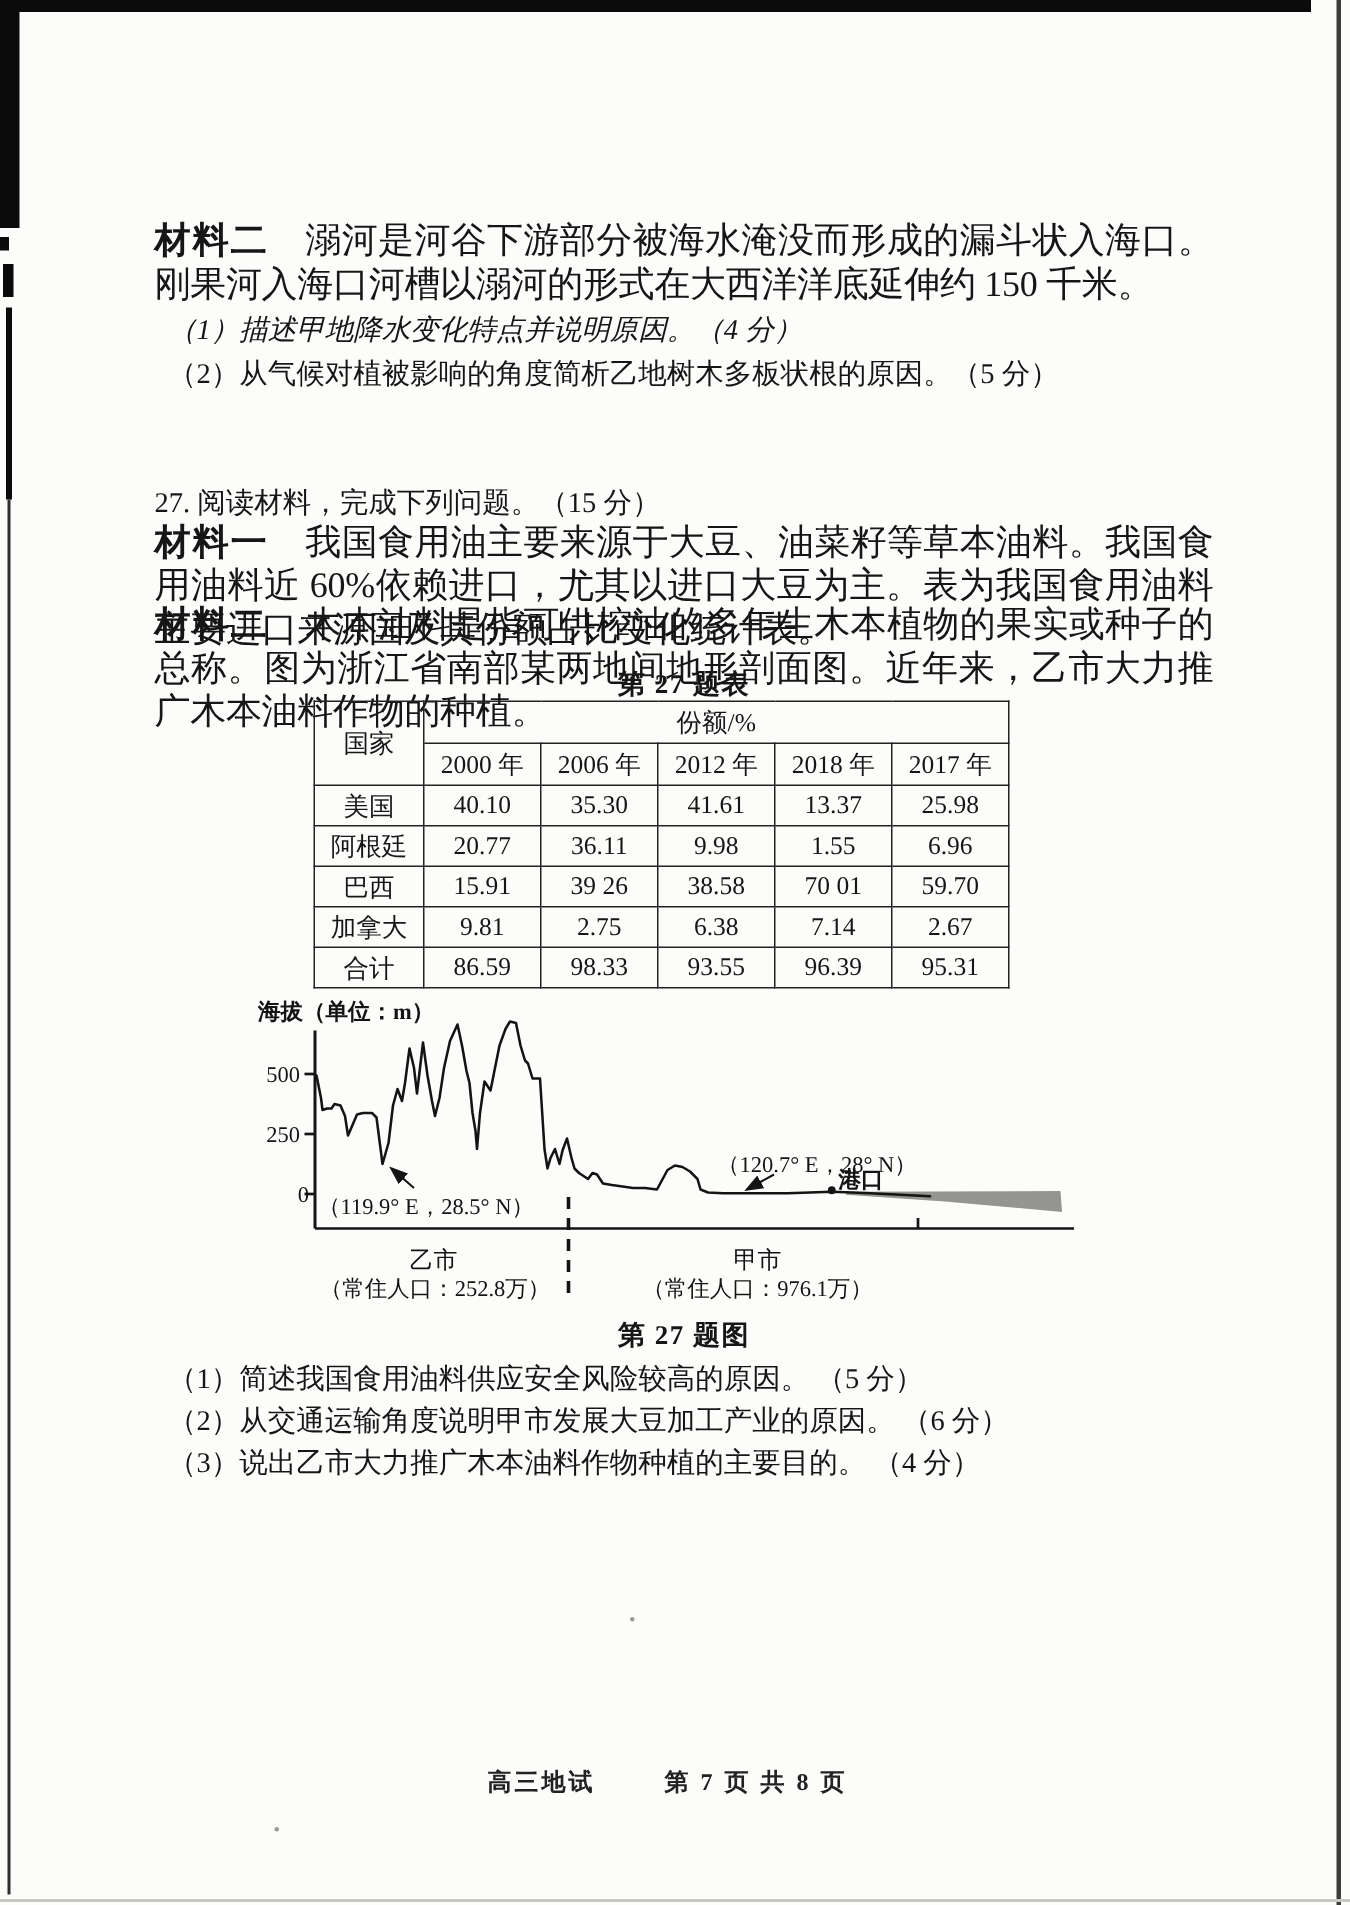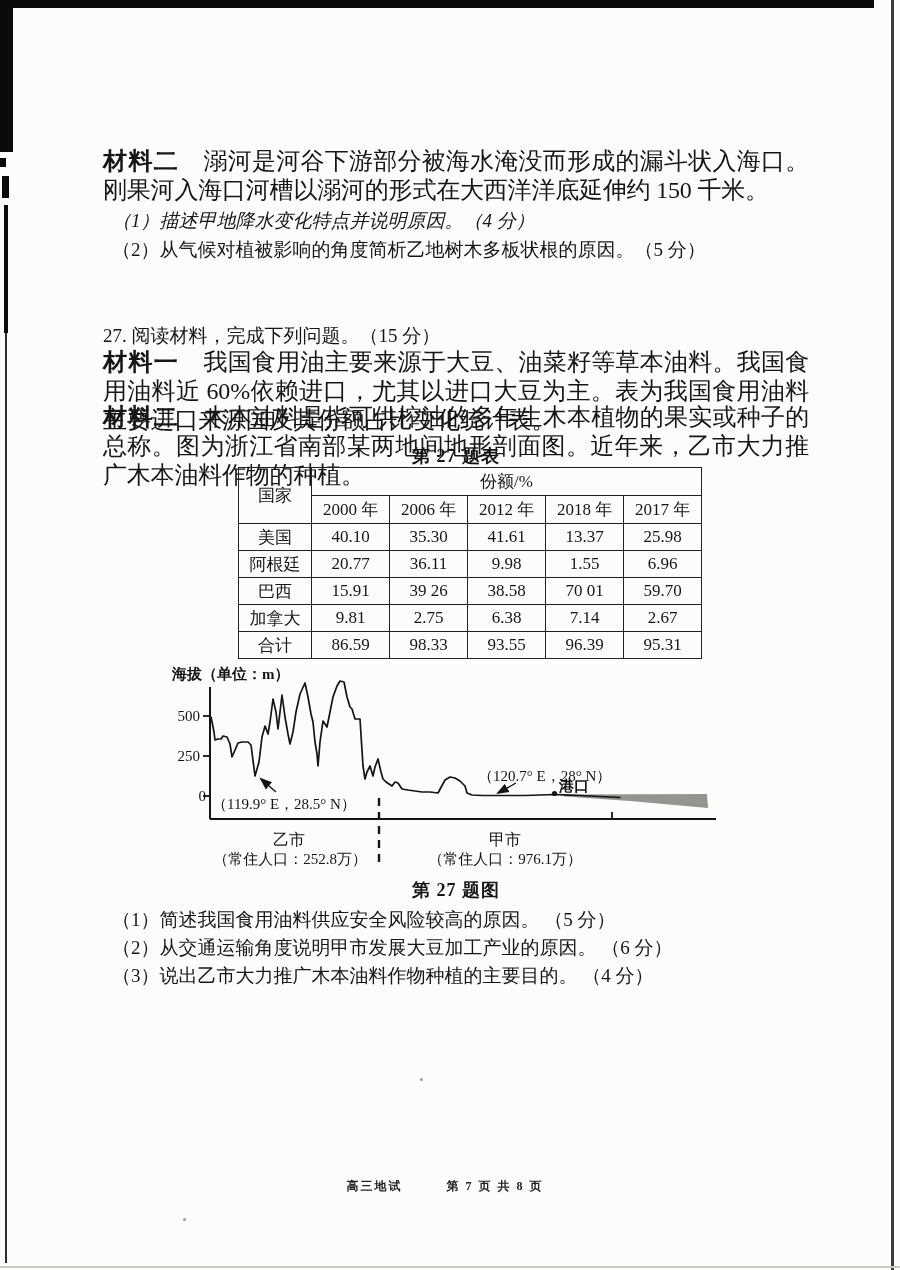--- a/index.html
+++ b/index.html
@@ -16,21 +16,21 @@
   .para b{letter-spacing:1px;}
   .qline{font-size:19px;line-height:29px;white-space:nowrap;}
   .qwrap{font-size:19px;line-height:29px;text-align:justify;text-justify:inter-character;text-indent:9px;letter-spacing:-0.2px;}
   .caption{font-size:18px;font-weight:bold;text-align:center;letter-spacing:1px;}
   table.dt{border-collapse:collapse;table-layout:fixed;font-size:17px;}
   table.dt td,table.dt th{border:1.5px solid #222;text-align:center;vertical-align:middle;padding:0;font-weight:normal;}
   table.dt .c0{width:72px;}
   table.dt .cy{width:77px;}
   table.dt tr{height:27px;}
   table.dt tr.hr{height:28px;}
-  .footer{font-size:12px;letter-spacing:2px;font-weight:bold;color:#222;}
+  .footer{font-size:16px;letter-spacing:2px;font-weight:bold;color:#222;}
   svg text{fill:#141414;}
 </style>
 </head>
 <body>
 
 <div class="page">
 
   <div class="art" style="left:0;top:0;width:874px;height:8px;"></div>
   <div class="art" style="left:0;top:0;width:13px;height:152px;"></div>
   <div class="art" style="left:0;top:158px;width:6px;height:9px;"></div>
@@ -52,21 +52,21 @@
   <div class="abs para" style="left:103px;top:348px;width:706px;">
     <b>材料一</b>　<span>我国食用油主要来源于大豆、油菜籽等草本油料。我国食用油料近 60%依赖进口，尤其以进口大豆为主。表为我国食用油料主要进口来源国及其份额占比变化统计表。</span>
   </div>
 
   <div class="abs para" style="left:103px;top:403px;width:706px;">
     <b>材料二</b>　<span>木本油料是指可供榨油的多年生木本植物的果实或种子的总称。图为浙江省南部某两地间地形剖面图。近年来，乙市大力推广木本油料作物的种植。</span>
   </div>
 
   <div class="abs caption" style="left:103px;top:444px;width:706px;">第 27 题表</div>
 
-  <table class="dt abs" style="left:238px;top:467px;padding-left:44px;">
+  <table class="dt abs" style="left:209px;top:467px;padding-left:44px;">
     <tbody>
         <tr class="hr">
       <td class="c0" rowspan="2">国家</td>
       <td class="cy" colspan="5">份额/%</td>
     </tr>
     <tr class="hr">
       <td class="cy">2000 年</td>
       <td class="cy">2006 年</td>
       <td class="cy">2012 年</td>
       <td class="cy">2018 年</td>

